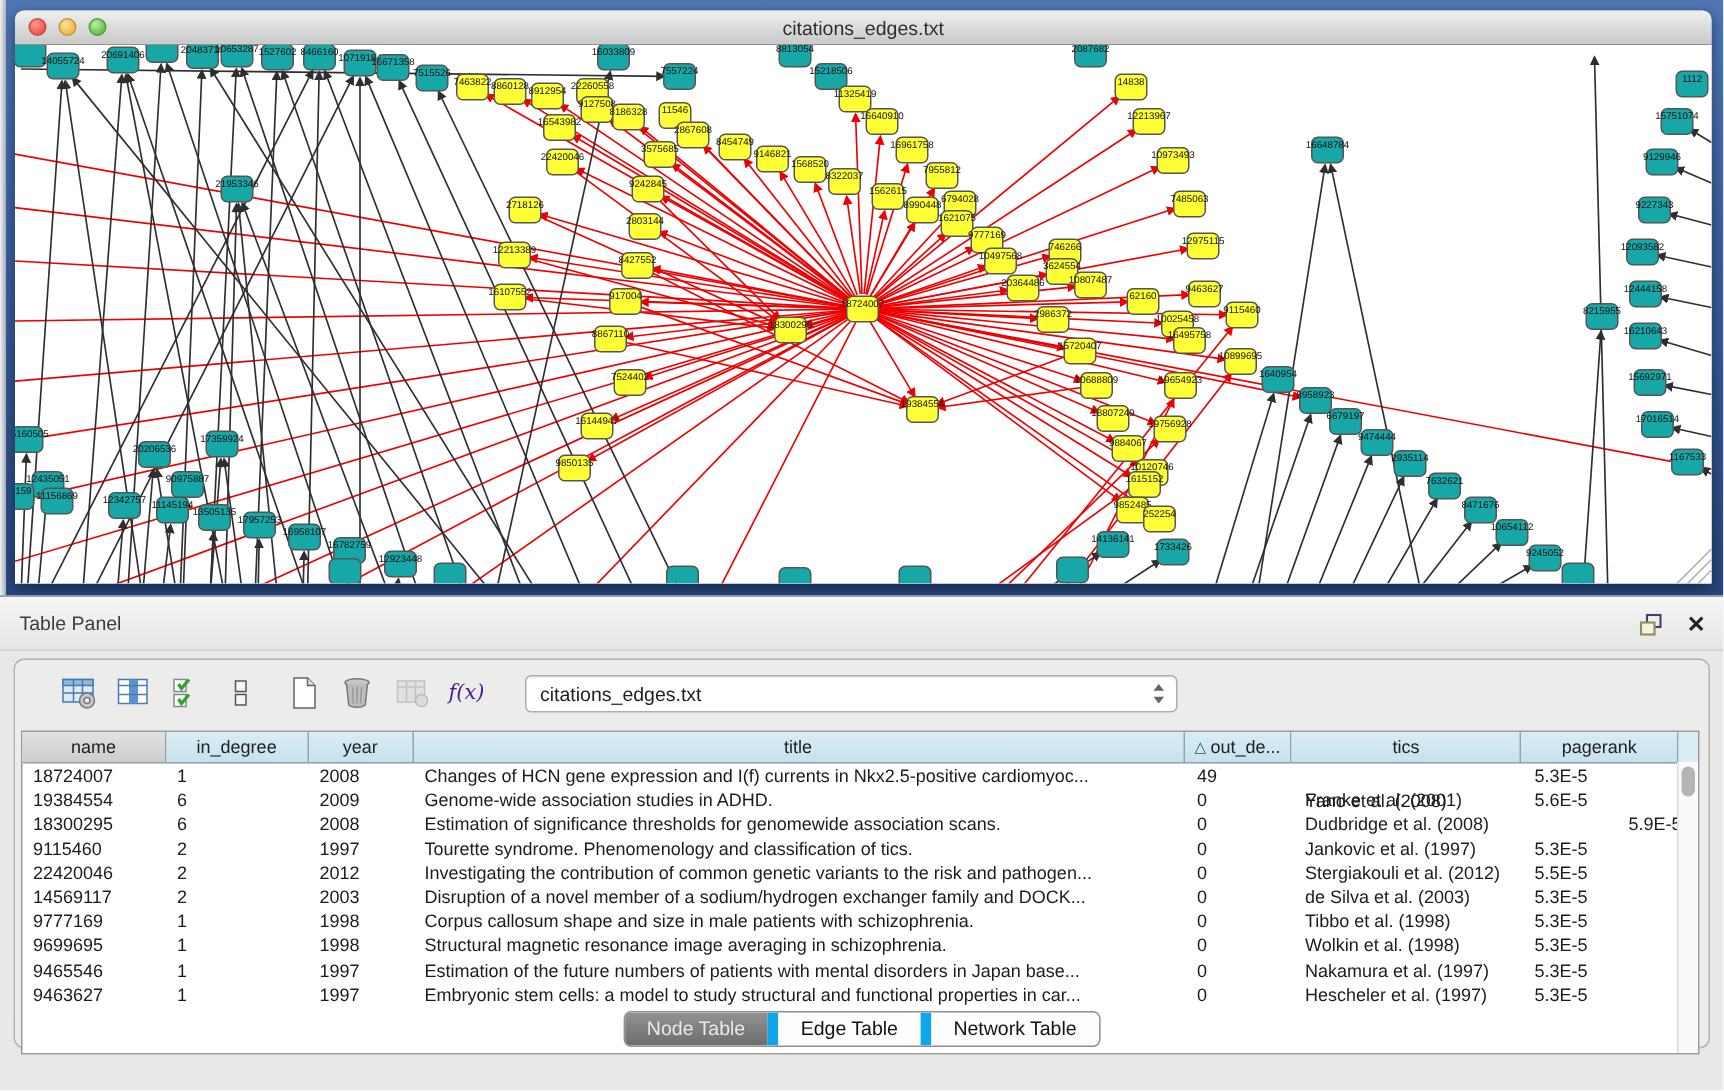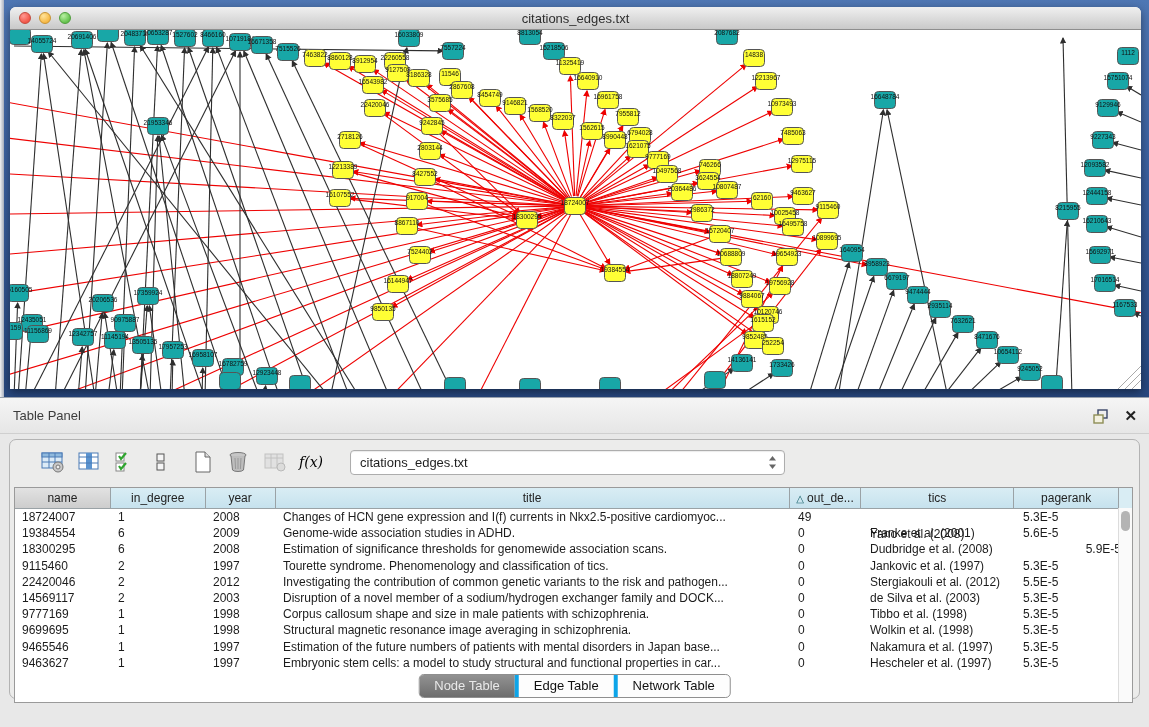--- a/index.html
+++ b/index.html
@@ -32,21 +32,21 @@
   .panel-title{margin-left:13px;font-size:13px;color:#3c3c3c;}
   .panel-header .spacer{flex:1;}
   .ph-icon{margin-right:14px;cursor:default;display:flex;align-items:center;}
   .close-x{font-size:15px;font-weight:bold;color:#222;margin-right:12px;}
 
   
   .outer-box{position:absolute;left:9px;top:439px;width:1129px;height:258px;
     border:1px solid #b3b3b3;border-radius:7px;background:#ececeb;}
   .toolbar{position:absolute;left:40px;top:446px;height:32px;display:flex;align-items:center;gap:10px;}
   .tb-icon{width:26px;height:26px;display:flex;align-items:center;justify-content:center;}
-  .fx{font-family:"DejaVu Serif",serif;font-style:italic;font-size:14px;color:#000000;}
+  .fx{font-family:"DejaVu Serif",serif;font-style:italic;font-size:14px;color:#4c1d95;}
   .combo{margin-left:16px;width:435px;height:25px;background:#fff;border:1px solid #adadad;border-radius:4px;
     box-shadow:inset 0 1px 1px rgba(0,0,0,.08);display:flex;align-items:center;box-sizing:border-box;}
   .combo-text{flex:1;font-size:13px;color:#1e1e1e;padding-left:9px;}
   .combo-arrows{padding-right:7px;display:flex;align-items:center;}
 
   
   .table-box{position:absolute;left:14px;top:487px;width:1119px;height:216px;box-sizing:border-box;
     border:1px solid #9a9a9a;background:#fff;overflow:hidden;}
   .thead{display:flex;height:20px;background:#cfe7f0;border-bottom:1px solid #9aa2a6;}
   .hcell{box-sizing:border-box;border-right:1px solid #9aa2a6;font-size:12px;color:#222;
@@ -57,21 +57,21 @@
   .sort-tri{color:#16606a;margin-right:3px;font-size:10px;}
   .trow{display:flex;height:16.2px;align-items:center;}
   .tcell{box-sizing:border-box;font-size:12px;color:#1c1c1c;white-space:nowrap;overflow:hidden;
     padding-left:7px;}
   .vscroll{position:absolute;right:0;top:20px;bottom:0;width:13px;background:#fafafa;border-left:1px solid #dcdcdc;}
   .vthumb{position:absolute;left:2px;top:3px;width:9px;height:20px;border-radius:5px;background:#b4b4b4;}
 
   
   .tabs{position:absolute;top:674px;left:50%;transform:translateX(-50%);display:flex;height:22px;
     border:1px solid #8f8f8f;border-radius:5px;overflow:hidden;background:#fdfdfd;box-shadow:0 1px 0 rgba(255,255,255,.7);}
-  .tab{font-size:13px;line-height:22px;padding:0 15px;color:#111;border-left:4px solid #0ea5e9;cursor:default;}
+  .tab{font-size:13px;line-height:22px;padding:0 15px;color:#111;border-left:7px solid #0ea5e9;cursor:default;}
   .tab:first-child{border-left:none;}
   .tab.sel{background:linear-gradient(#929292,#6d6d6d);color:#e9e9e9;}
 
   
   .statusbar{position:absolute;left:0;bottom:0;width:1149px;height:27px;box-sizing:border-box;
     background:linear-gradient(#ececec,#d6d6d6);border-top:1px solid #a8a8a8;
     display:flex;align-items:center;justify-content:flex-end;}
   .mem-label{font-size:12px;color:#222;margin-right:9px;}
   .mem-dot{width:14px;height:14px;border-radius:50%;background:radial-gradient(circle at 35% 30%,#9fe87e,#3cba3c 75%);
     border:1px solid #2e8f2e;margin-right:13px;}

